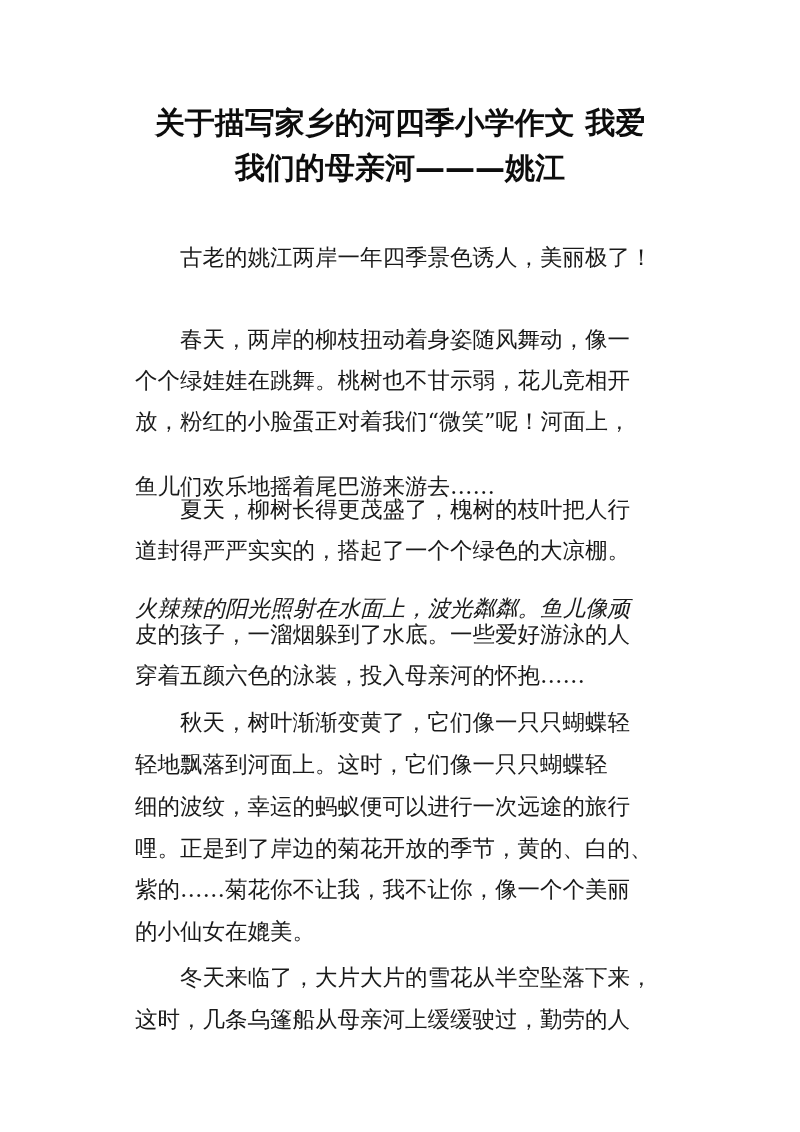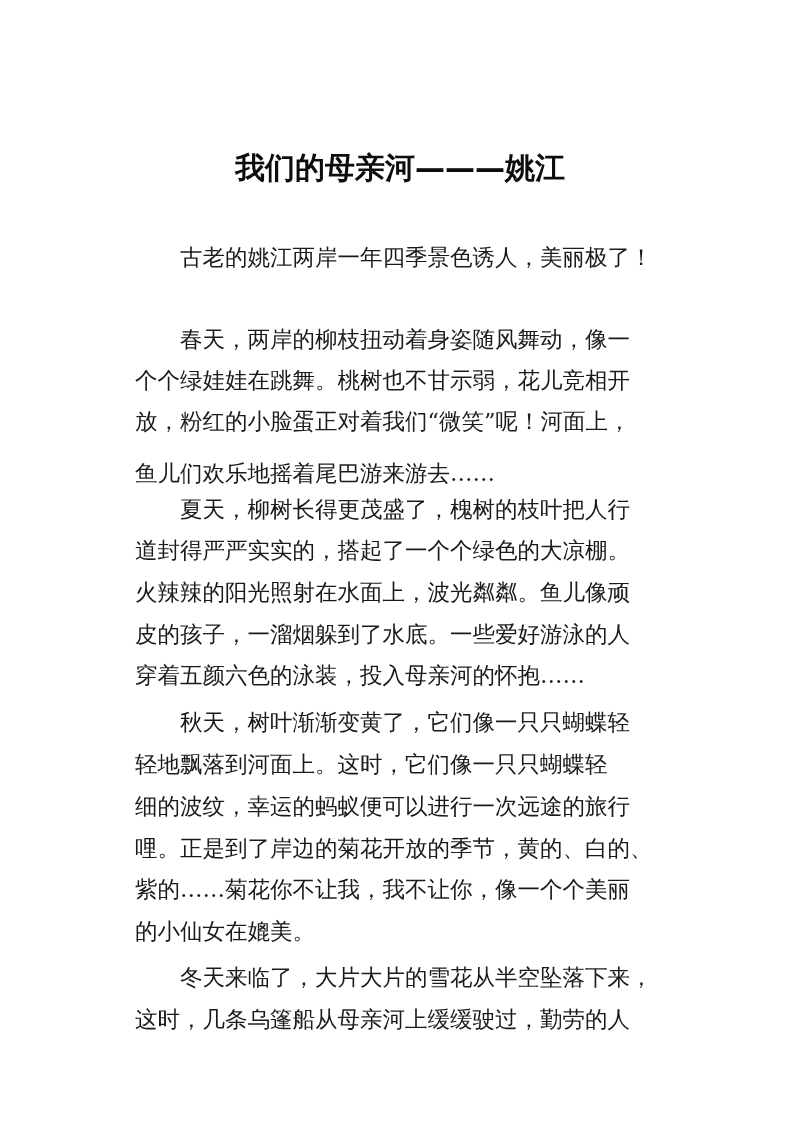--- a/index.html
+++ b/index.html
@@ -51,34 +51,35 @@
       line-height: 30px;
       white-space: nowrap;
     }
     .indent { left: 45px; }
   </style>
 </head>
 <body>
 
 <div class="page">
 
+  <div class="title l1">关于描写家乡的河四季小学作文  我爱</div>
   <div class="title l2">我们的母亲河———姚江</div>
 
   <div class="body-text" style="top:0;">
 
     <div class="line indent" style="top:242px;">古老的姚江两岸一年四季景色诱人，美丽极了！</div>
 
     <div class="line indent" style="top:324px;">春天，两岸的柳枝扭动着身姿随风舞动，像一</div>
     <div class="line" style="top:365px;">个个绿娃娃在跳舞。桃树也不甘示弱，花儿竞相开</div>
     <div class="line" style="top:406px;text-align:center;">放，粉红的小脸蛋正对着我们“微笑”呢！河面上，</div>
-    <div class="line" style="top:458px;">鱼儿们欢乐地摇着尾巴游来游去……</div>
+    <div class="line" style="top:471px;">鱼儿们欢乐地摇着尾巴游来游去……</div>
 
     <div class="line indent" style="top:494px;">夏天，柳树长得更茂盛了，槐树的枝叶把人行</div>
     <div class="line" style="top:535px;">道封得严严实实的，搭起了一个个绿色的大凉棚。</div>
-    <div class="line" style="top:577px;">火辣辣的阳光照射在水面上，波光粼粼。鱼儿像顽</div>
+    <div class="line" style="top:593px;font-style:italic;">火辣辣的阳光照射在水面上，波光粼粼。鱼儿像顽</div>
     <div class="line" style="top:619px;">皮的孩子，一溜烟躲到了水底。一些爱好游泳的人</div>
     <div class="line" style="top:660px;">穿着五颜六色的泳装，投入母亲河的怀抱……</div>
 
     <div class="line indent" style="top:707px;">秋天，树叶渐渐变黄了，它们像一只只蝴蝶轻</div>
     <div class="line" style="top:749px;">轻地飘落到河面上。这时，它们像一只只蝴蝶轻</div>
     <div class="line" style="top:791px;">细的波纹，幸运的蚂蚁便可以进行一次远途的旅行</div>
     <div class="line" style="top:833px;">哩。正是到了岸边的菊花开放的季节，黄的、白的、</div>
     <div class="line" style="top:874px;">紫的……菊花你不让我，我不让你，像一个个美丽</div>
     <div class="line" style="top:916px;">的小仙女在媲美。</div>
 

